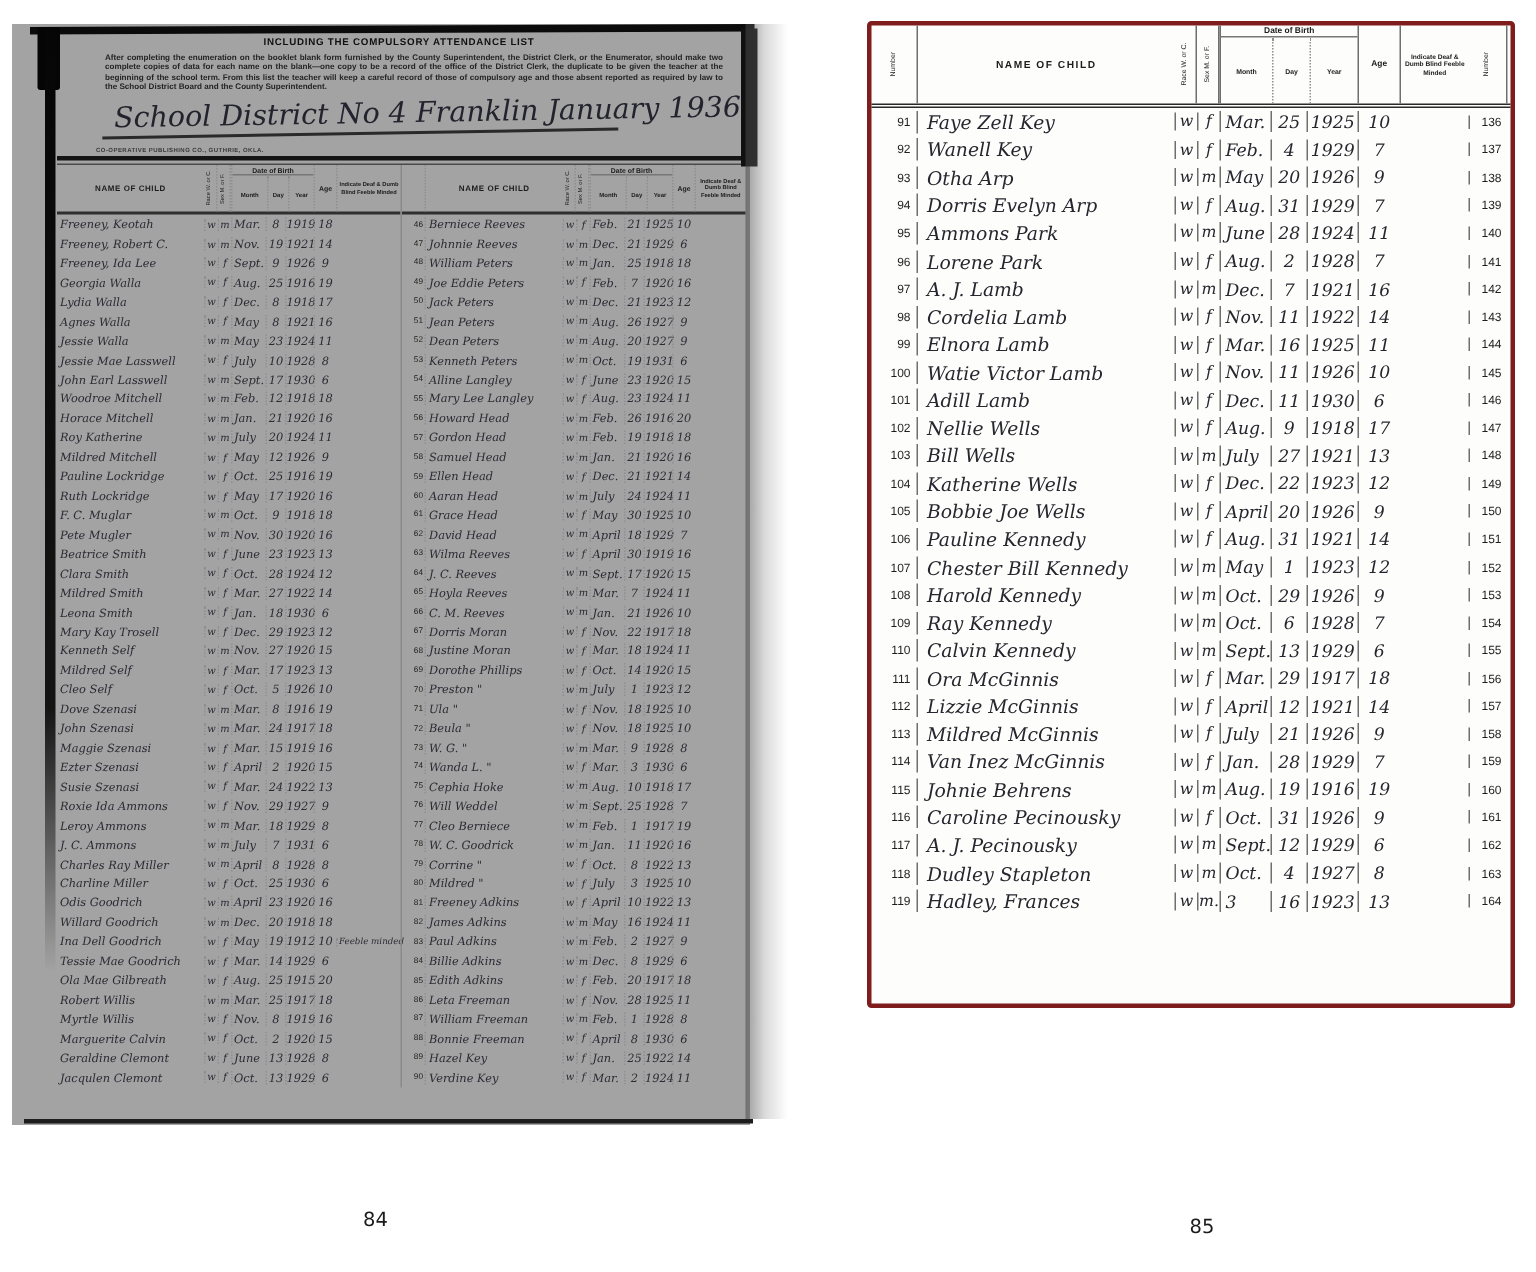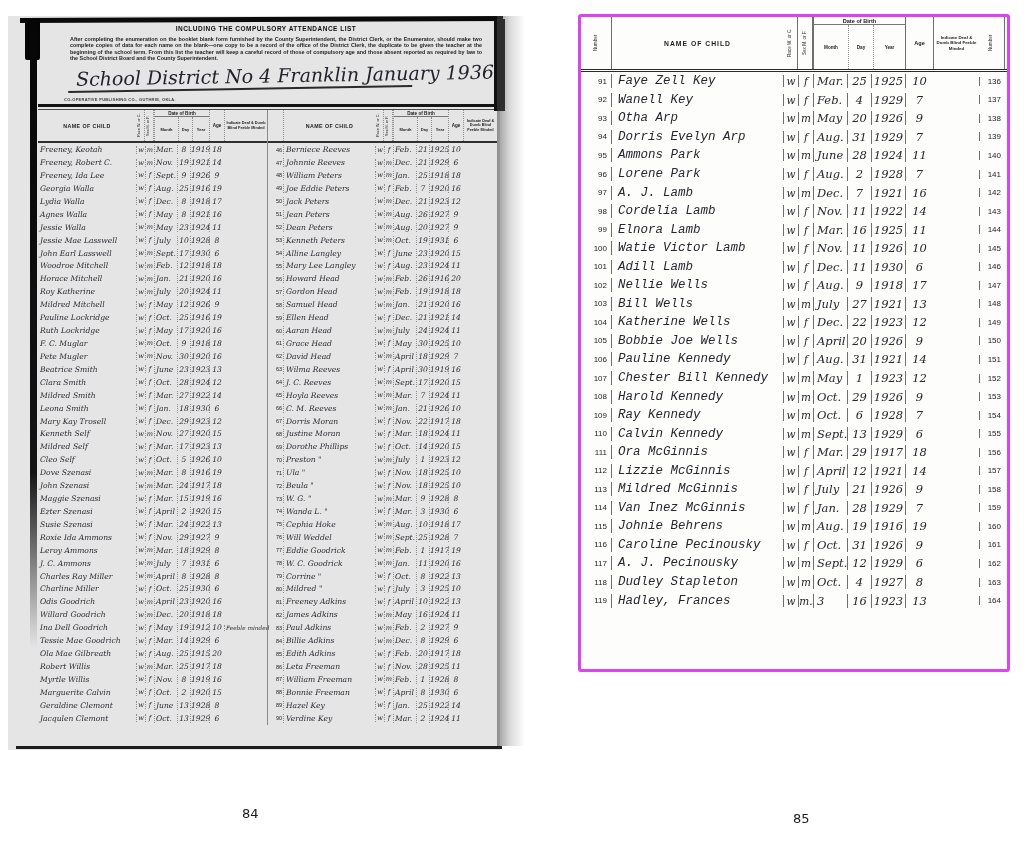--- a/index.html
+++ b/index.html
@@ -1,21 +1,21 @@
 <!DOCTYPE html>
 <html><head>
 <meta charset="utf-8">
 <style>
   html,body{margin:0;padding:0;}
   body{width:1024px;height:848px;position:relative;background:#ffffff;overflow:hidden;
        font-family:"Liberation Sans",sans-serif;color:#1c1c1c;}
 
   
   .left-page{position:absolute;left:8px;top:16px;width:492px;height:734px;
-             background:#e5e5e5;}
+             background:#a3a3a3;}
   .lp-topbar{position:absolute;top:1px;left:12px;right:-3px;height:5px;background:#0b0b0b;
              transform:rotate(-0.25deg);}
   .lp-corner-blob{position:absolute;left:17px;top:2px;width:15px;height:42px;background:#050505;border-radius:2px;}
   .lp-gutter-smudge{position:absolute;left:22px;top:4px;width:7px;height:628px;
              background:linear-gradient(180deg,#060606 0%,#141414 72%,rgba(20,20,20,0) 100%);}
   .lp-topright-smudge{position:absolute;right:-5px;top:3px;width:11px;height:92px;background:#101010;}
   .lp-bottomline{position:absolute;left:8px;right:-2px;bottom:1px;height:3px;background:#1d1d1d;
              box-shadow:0 6px 0 -4px #777;}
   .lp-content{position:absolute;left:30px;top:9px;right:6px;}
 
@@ -65,34 +65,34 @@
   .lp-rows .c-note{font-size:5.8px;padding-left:1px;}
   .lp-rows .c-num{font-family:"Liberation Sans",sans-serif;font-style:normal;font-size:5.5px;
                   text-align:right;padding-right:1px;color:#222;}
 
   
   .gutter-shadow{position:absolute;left:497px;top:16px;width:28px;height:730px;
       background:linear-gradient(90deg,rgba(70,70,70,.55) 0%,rgba(130,130,130,.3) 45%,rgba(255,255,255,0) 100%);}
 
   
   .right-page{position:absolute;left:578px;top:14px;width:432px;height:658px;box-sizing:border-box;
-              background:#fdfdfb;border:3px solid #d946ef;border-radius:3px;}
+              background:#fdfdfb;border:3px solid #7f1d1d;border-radius:3px;}
   .rp-head{height:52px;border-bottom:3px double #2a2a2a;align-items:stretch;}
   .rp-head .h-name{font-size:6.8px;letter-spacing:1px;}
   .rp-head .rot{font-size:4.6px;}
   .rp-head .h-dob .dob-label{font-size:5.6px;}
   .rp-head .dob-sub span{font-size:4.6px;}
   .g3 .dob-sub span:nth-child(1){width:34px}.g3 .dob-sub span:nth-child(2){width:24px}.g3 .dob-sub span:nth-child(3){flex:1}
   .rp-head .h-age{font-size:5.6px;}
   .rp-head .h-note{font-size:4.4px;line-height:5.2px;}
 
   .rp-rows .trow{height:18.55px;}
   .rp-rows .cell{font-family:"DejaVu Serif",serif;font-style:italic;font-size:12.5px;
                  color:#26262f;white-space:nowrap;overflow:visible;}
-  .rp-rows .c-name{padding-left:6px;font-family:Liberation Mono, monospace;}
+  .rp-rows .c-name{padding-left:6px;}
   .rp-rows .c-race,.rp-rows .c-sex{text-align:center;font-size:10.5px;}
   .rp-rows .c-month{padding-left:3px;font-size:11.5px;}
   .rp-rows .c-day,.rp-rows .c-year,.rp-rows .c-age{text-align:center;font-size:11.5px;}
   .rp-rows .c-note{font-size:9px;}
   .rp-rows .c-num,.rp-rows .c-num2{font-family:"Liberation Sans",sans-serif;font-style:normal;
                  font-size:8px;text-align:right;padding-right:4px;color:#1e1e1e;}
 
   .pagenum{position:absolute;font-family:"DejaVu Sans",sans-serif;font-size:13px;color:#1b1b1b;}
   .pn84{left:242px;top:806px;}
   .pn85{left:793px;top:811px;}
@@ -941,21 +941,21 @@
                 <div class="cell c-race">w</div>
                 <div class="cell c-sex">m</div>
                 <div class="cell c-month">Sept.</div>
                 <div class="cell c-day">25</div>
                 <div class="cell c-year">1928</div>
                 <div class="cell c-age">7</div>
                 <div class="cell c-note"></div>
               </div>
               <div class="trow g2">
                 <div class="cell c-num">77</div>
-                <div class="cell c-name">Eddie Goodrick</div>
+                <div class="cell c-name">Cleo Berniece</div>
                 <div class="cell c-race">w</div>
                 <div class="cell c-sex">m</div>
                 <div class="cell c-month">Feb.</div>
                 <div class="cell c-day">1</div>
                 <div class="cell c-year">1917</div>
                 <div class="cell c-age">19</div>
                 <div class="cell c-note"></div>
               </div>
               <div class="trow g2">
                 <div class="cell c-num">78</div>

